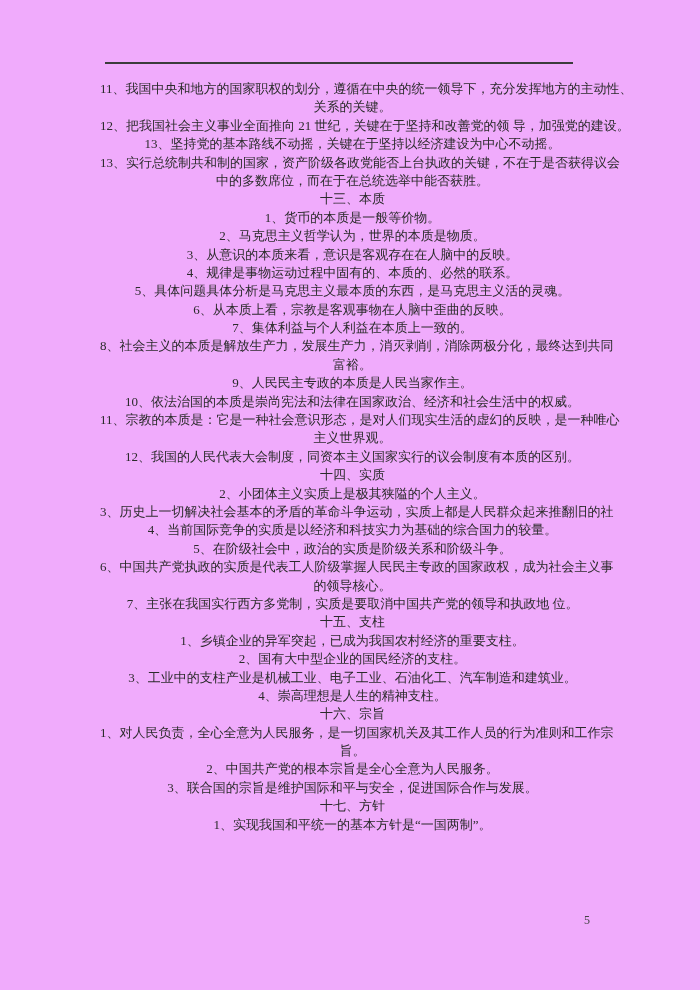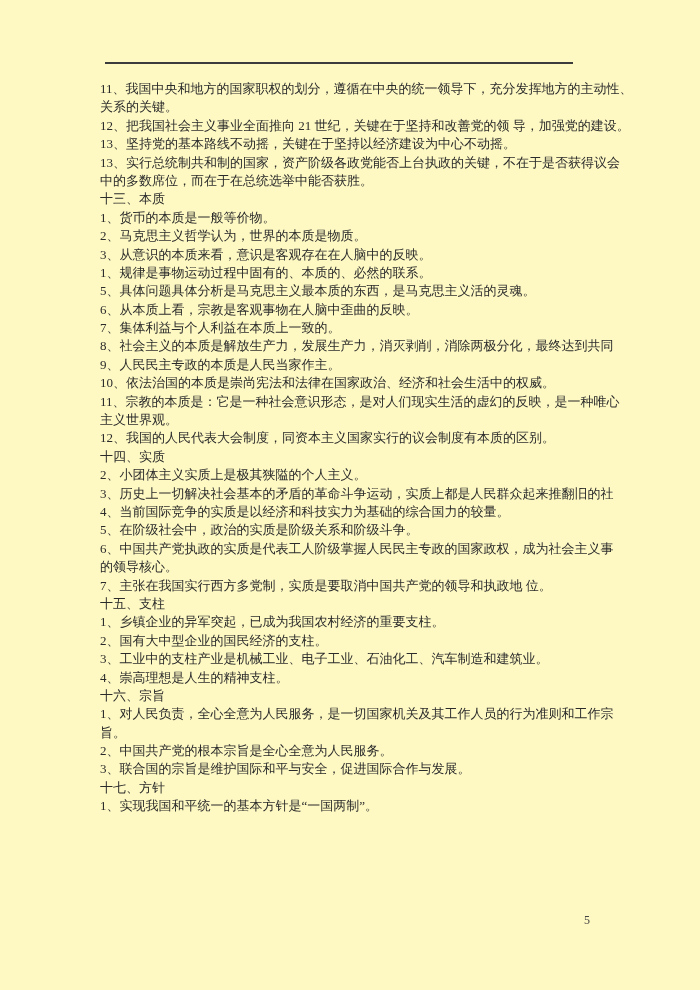--- a/index.html
+++ b/index.html
@@ -4,24 +4,25 @@
 <style>
   html, body {
     margin: 0;
     padding: 0;
     background: #ffffff;
   }
   .page {
     position: relative;
     width: 700px;
     height: 990px;
-    background: #fef9c3;
+    background: #f0abfc;
     overflow: hidden;
     font-family: "Liberation Serif", "DejaVu Serif", serif;
     color: #2b2b2b;
+    text-align: center;
   }
   .header-rule {
     position: absolute;
     left: 105px;
     top: 62px;
     width: 468px;
     height: 2px;
     background: #3c3c3c;
   }
   .text-block {
@@ -57,25 +58,26 @@
     <div class="ln">11、我国中央和地方的国家职权的划分，遵循在中央的统一领导下，充分发挥地方的主动性、</div>
     <div class="ln">关系的关键。</div>
     <div class="ln">12、把我国社会主义事业全面推向 21 世纪，关键在于坚持和改善党的领 导，加强党的建设。</div>
     <div class="ln">13、坚持党的基本路线不动摇，关键在于坚持以经济建设为中心不动摇。</div>
     <div class="ln">13、实行总统制共和制的国家，资产阶级各政党能否上台执政的关键，不在于是否获得议会</div>
     <div class="ln">中的多数席位，而在于在总统选举中能否获胜。</div>
     <div class="ln">十三、本质</div>
     <div class="ln">1、货币的本质是一般等价物。</div>
     <div class="ln">2、马克思主义哲学认为，世界的本质是物质。</div>
     <div class="ln">3、从意识的本质来看，意识是客观存在在人脑中的反映。</div>
-    <div class="ln">1、规律是事物运动过程中固有的、本质的、必然的联系。</div>
+    <div class="ln">4、规律是事物运动过程中固有的、本质的、必然的联系。</div>
     <div class="ln">5、具体问题具体分析是马克思主义最本质的东西，是马克思主义活的灵魂。</div>
     <div class="ln">6、从本质上看，宗教是客观事物在人脑中歪曲的反映。</div>
     <div class="ln">7、集体利益与个人利益在本质上一致的。</div>
     <div class="ln">8、社会主义的本质是解放生产力，发展生产力，消灭剥削，消除两极分化，最终达到共同</div>
+    <div class="ln">富裕。</div>
     <div class="ln">9、人民民主专政的本质是人民当家作主。</div>
     <div class="ln">10、依法治国的本质是崇尚宪法和法律在国家政治、经济和社会生活中的权威。</div>
     <div class="ln">11、宗教的本质是：它是一种社会意识形态，是对人们现实生活的虚幻的反映，是一种唯心</div>
     <div class="ln">主义世界观。</div>
     <div class="ln">12、我国的人民代表大会制度，同资本主义国家实行的议会制度有本质的区别。</div>
     <div class="ln">十四、实质</div>
     <div class="ln">2、小团体主义实质上是极其狭隘的个人主义。</div>
     <div class="ln">3、历史上一切解决社会基本的矛盾的革命斗争运动，实质上都是人民群众起来推翻旧的社</div>
     <div class="ln">4、当前国际竞争的实质是以经济和科技实力为基础的综合国力的较量。</div>
     <div class="ln">5、在阶级社会中，政治的实质是阶级关系和阶级斗争。</div>

